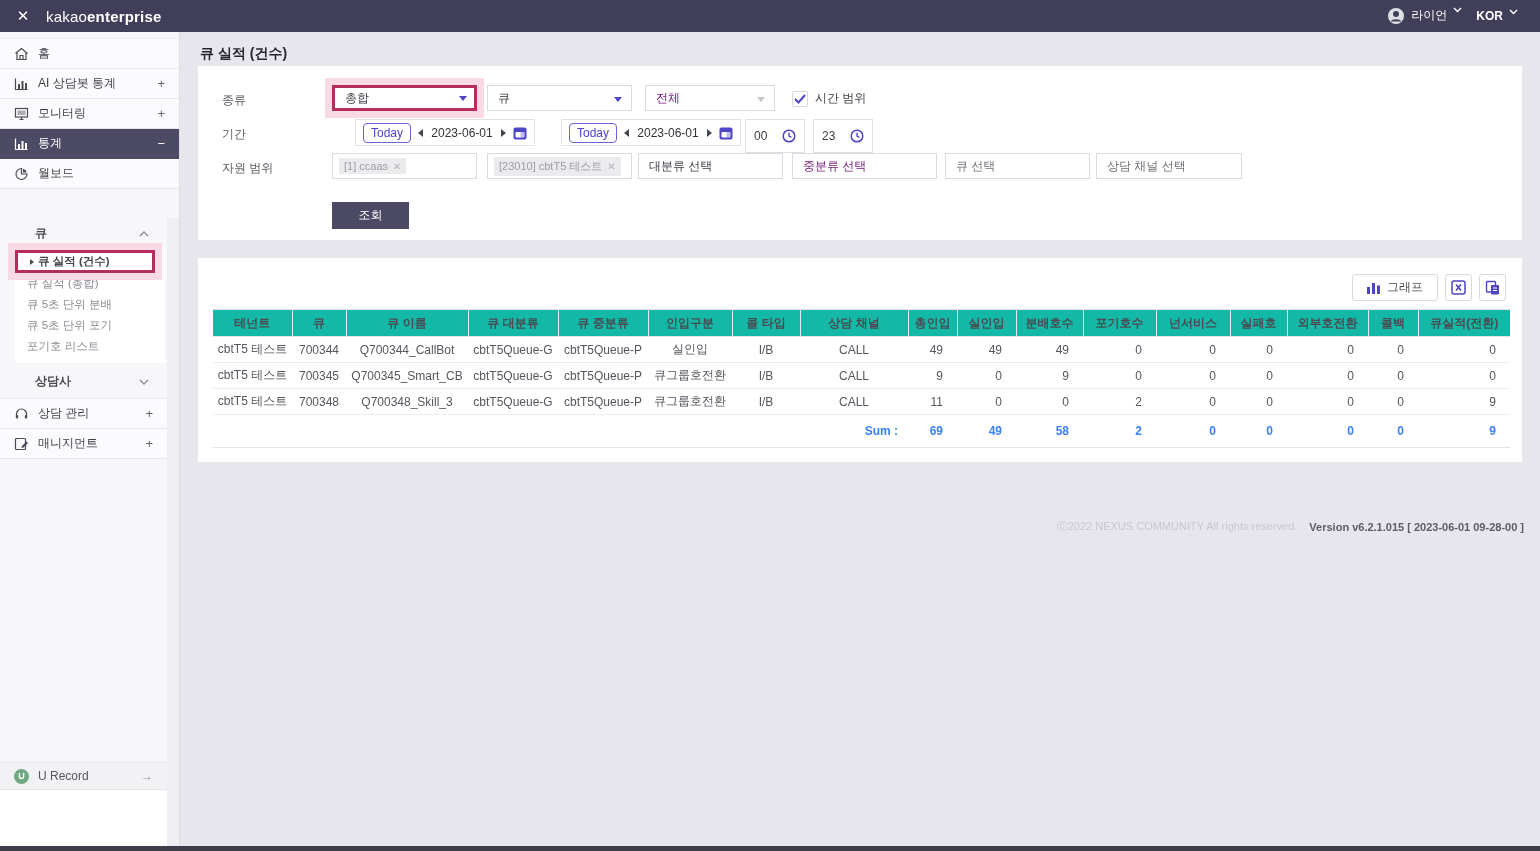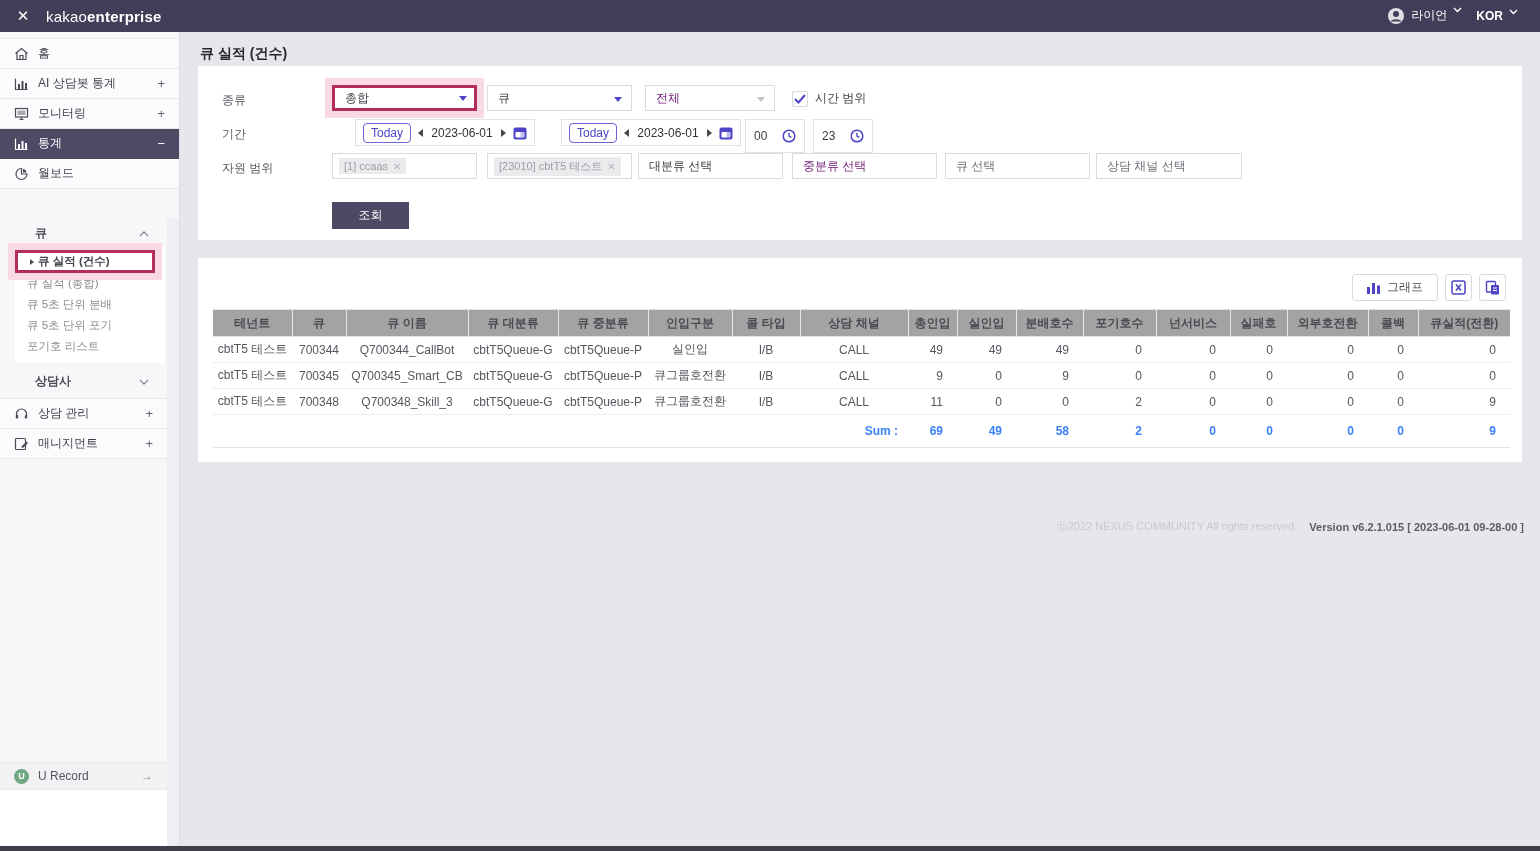--- a/index.html
+++ b/index.html
@@ -61,21 +61,21 @@
   .search-btn { position:absolute; left:134px; top:136px; width:77px; height:27px; background:#4c4964; color:#fff; border:none; font-size:12px; cursor:pointer; }
 
   
   .tbl-toolbar { position:absolute; top:16px; right:16px; display:flex; gap:7px; }
   .tool-btn { height:27px; border:1px solid #d8d8de; border-radius:3px; background:#fff; display:flex; align-items:center; justify-content:center; gap:7px; color:#4b4c53; font-size:12px; cursor:pointer; }
   .tool-btn.graph { padding:0 14px; }
   .tool-btn.sq { width:27px; }
 
   
   table.grid { position:absolute; left:15px; top:51px; width:1294px; border-collapse:collapse; table-layout:fixed; }
-  .grid th { height:27px; background:#a3a3a3; border-top:1px solid #e3e3e9; border-bottom:1px solid #e3e3e9; border-right:1px solid #e8e8ee; font-size:12px; font-weight:bold; color:#4a4b52; }
+  .grid th { height:27px; background:#14b8a6; border-top:1px solid #e3e3e9; border-bottom:1px solid #e3e3e9; border-right:1px solid #e8e8ee; font-size:12px; font-weight:bold; color:#4a4b52; }
   .grid th:last-child { border-right:none; }
   .grid td { height:26px; border-bottom:1px solid #ededf1; font-size:12px; color:#55565e; text-align:center; background:#fff; overflow:hidden; white-space:nowrap; }
   .grid td.num { text-align:right; padding-right:14px; }
   .grid tr.sum td { height:33px; border-bottom:1px solid #e3e3e9; font-weight:bold; color:#3b82f6; }
   .sum-label { text-align:right !important; padding-right:10px; }
 
   .footer { position:absolute; top:487px; right:16px; display:flex; gap:12px; font-size:11px; align-items:center; }
   .copyright { color:#c8c8cf; }
   .version { color:#5c5d64; font-weight:bold; }
 

